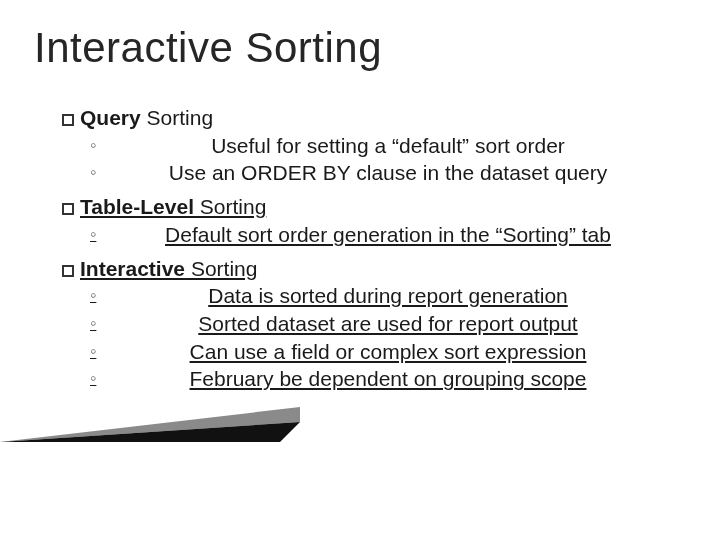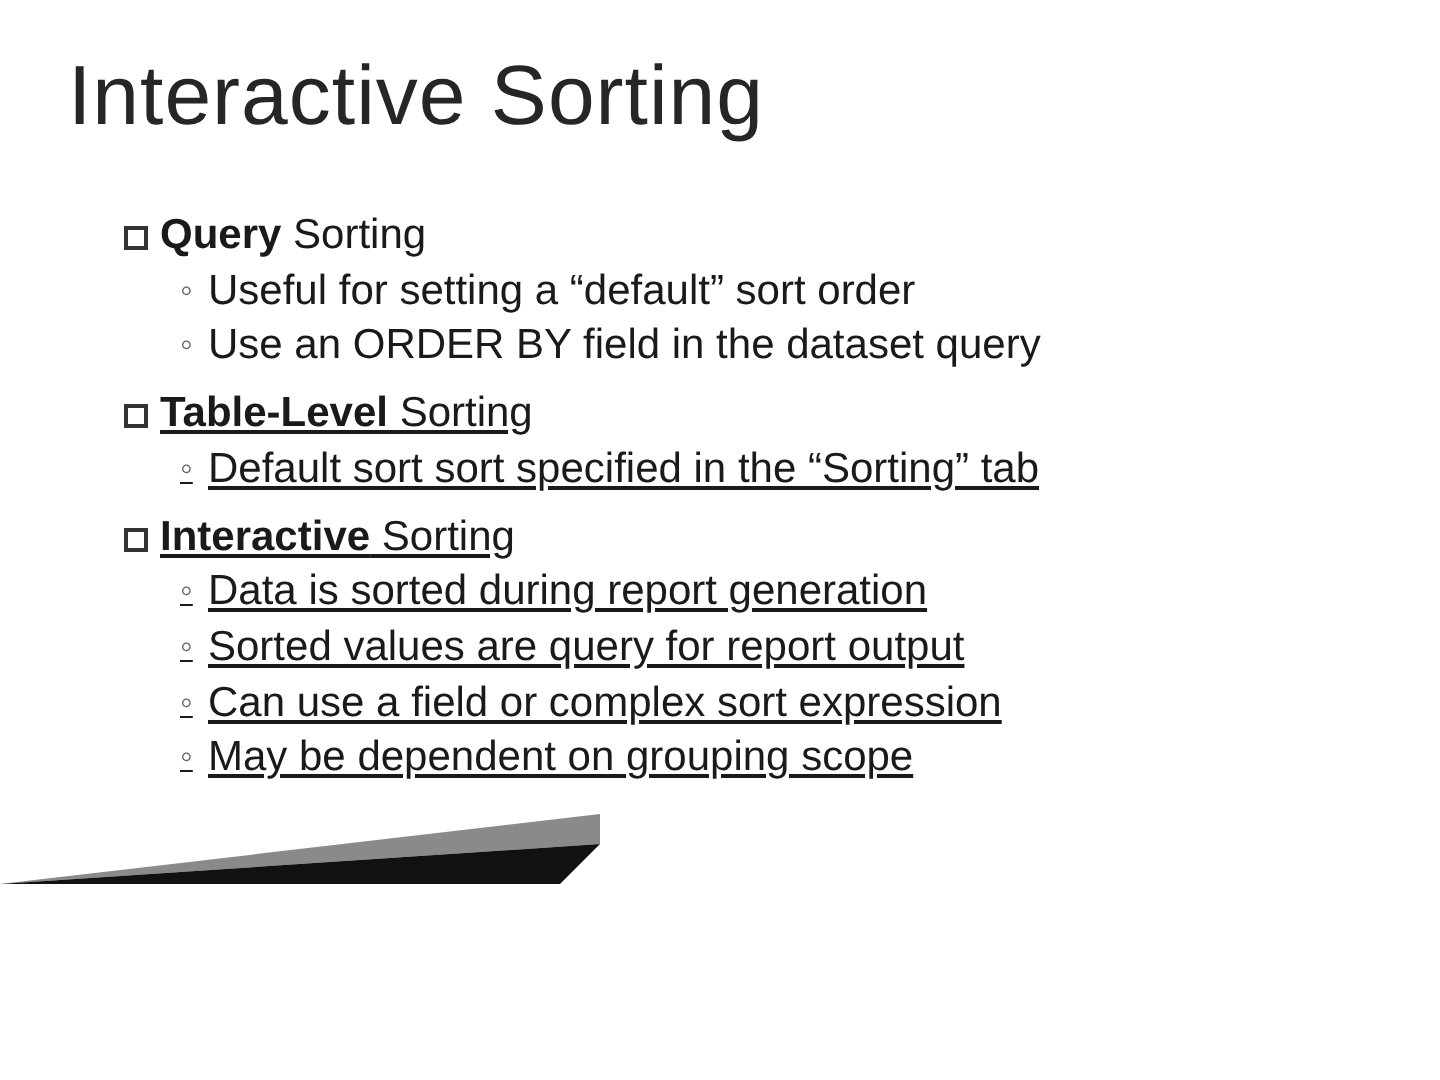--- a/index.html
+++ b/index.html
@@ -69,20 +69,21 @@
   }
   .sub-row .bullet {
     flex: 0 0 auto;
     width: 14px;
     color: #666;
     font-size: 18px;
     line-height: 1.45;
   }
   .sub-row .txt {
     flex: 1 1 auto;
+    text-align: center;
   }
   
   .wedge {
     position: absolute;
     left: 0;
     bottom: 0;
     width: 300px;
     height: 110px;
     pointer-events: none;
   }
@@ -100,57 +101,57 @@
       <div class="topic-head">
         <span class="square"></span><span class="lead">Query</span><span> Sorting</span>
       </div>
       <div class="sub">
         <div class="sub-row">
             <span class="bullet">◦</span>
             <span class="txt">Useful for setting a “default” sort order</span>
           </div>
         <div class="sub-row">
             <span class="bullet">◦</span>
-            <span class="txt">Use an ORDER BY field in the dataset query</span>
+            <span class="txt">Use an ORDER BY clause in the dataset query</span>
           </div>
       </div>
     </div>
 
     <div class="topic">
       <div class="topic-head">
         <span class="square"></span><span class="lead">Table-Level</span><span> Sorting</span>
       </div>
       <div class="sub">
         <div class="sub-row">
             <span class="bullet">◦</span>
-            <span class="txt">Default sort sort specified in the “Sorting” tab</span>
+            <span class="txt">Default sort order generation in the “Sorting” tab</span>
           </div>
       </div>
     </div>
 
     <div class="topic">
       <div class="topic-head">
         <span class="square"></span><span class="lead">Interactive</span><span> Sorting</span>
       </div>
       <div class="sub">
         <div class="sub-row">
             <span class="bullet">◦</span>
             <span class="txt">Data is sorted during report generation</span>
           </div>
         <div class="sub-row">
             <span class="bullet">◦</span>
-            <span class="txt">Sorted values are query for report output</span>
+            <span class="txt">Sorted dataset are used for report output</span>
           </div>
         <div class="sub-row">
             <span class="bullet">◦</span>
             <span class="txt">Can use a field or complex sort expression</span>
           </div>
         <div class="sub-row">
             <span class="bullet">◦</span>
-            <span class="txt">May be dependent on grouping scope</span>
+            <span class="txt">February be dependent on grouping scope</span>
           </div>
       </div>
     </div>
 
   </div>
 
   <svg class="wedge" viewBox="0 0 300 110" preserveAspectRatio="none">
     <polygon points="0,110 300,75 300,90 0,110" fill="#8a8a8a"></polygon>
     <polygon points="0,110 300,90 280,110 0,110" fill="#111"></polygon>
   </svg>

